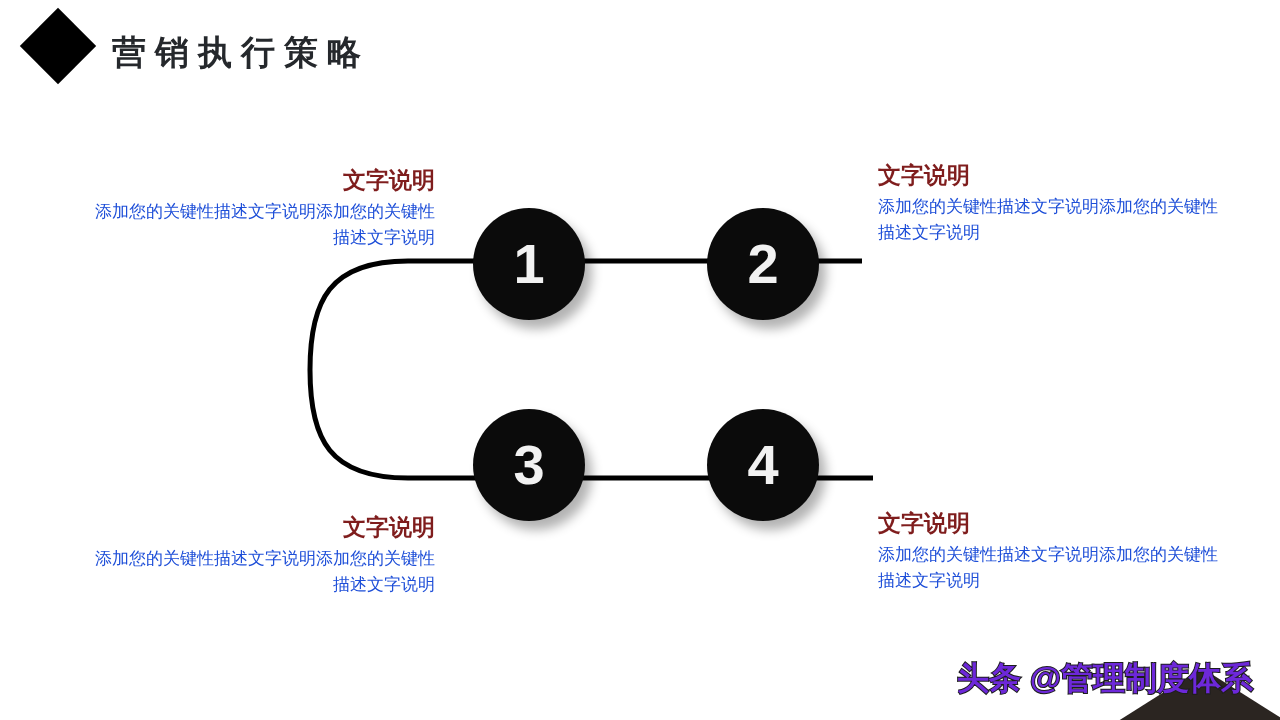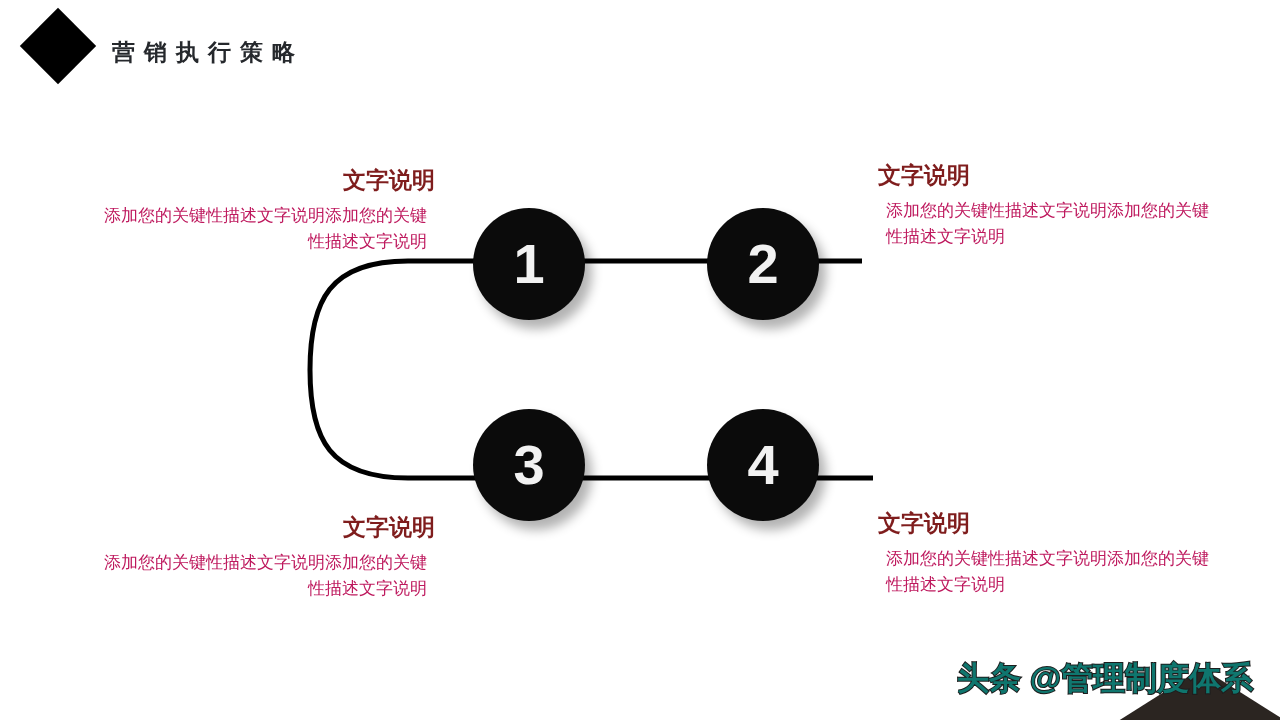--- a/index.html
+++ b/index.html
@@ -39,21 +39,21 @@
     top: 19px;
     width: 54px;
     height: 54px;
     background: #000000;
     transform: rotate(45deg);
   }
   .slide-title {
     position: absolute;
     left: 112px;
     top: 26px;
-    font-size: 23px;
+    font-size: 34px;
     font-weight: bold;
     letter-spacing: 9px;
     color: #25282c;
     line-height: 52px;
     white-space: nowrap;
   }
 
   
   .diagram {
     position: absolute;
@@ -100,23 +100,23 @@
   }
   .text-block .tb-title {
     font-size: 23px;
     font-weight: bold;
     color: #7f1d1d;
     line-height: 30px;
     margin: 0 0 4px 0;
   }
   .text-block .tb-body {
     font-size: 17px;
-    color: #be185d;
+    color: #1d4ed8;
     line-height: 26px;
-    margin: 8px;
+    margin: 0;
   }
   .align-right { text-align: right; }
   .align-left  { text-align: left; }
 
   .block-1 { left: 95px;  top: 165px; }
   .block-2 { left: 878px; top: 160px; }
   .block-3 { left: 95px;  top: 512px; }
   .block-4 { left: 878px; top: 508px; }
 
   
@@ -138,21 +138,21 @@
     border-bottom: 55px solid #2b2521;
   }
   .wm-text {
     position: absolute;
     left: 0;
     top: 17px;
     width: 350px;
     text-align: center;
     font-size: 32px;
     font-weight: bold;
-    color: #0f766e;
+    color: #6d28d9;
     letter-spacing: 0px;
     line-height: 42px;
     -webkit-text-stroke: 2px #1d1d1d;
     paint-order: stroke fill;
     white-space: nowrap;
   }
 </style>
 </head>
 <body>
 

